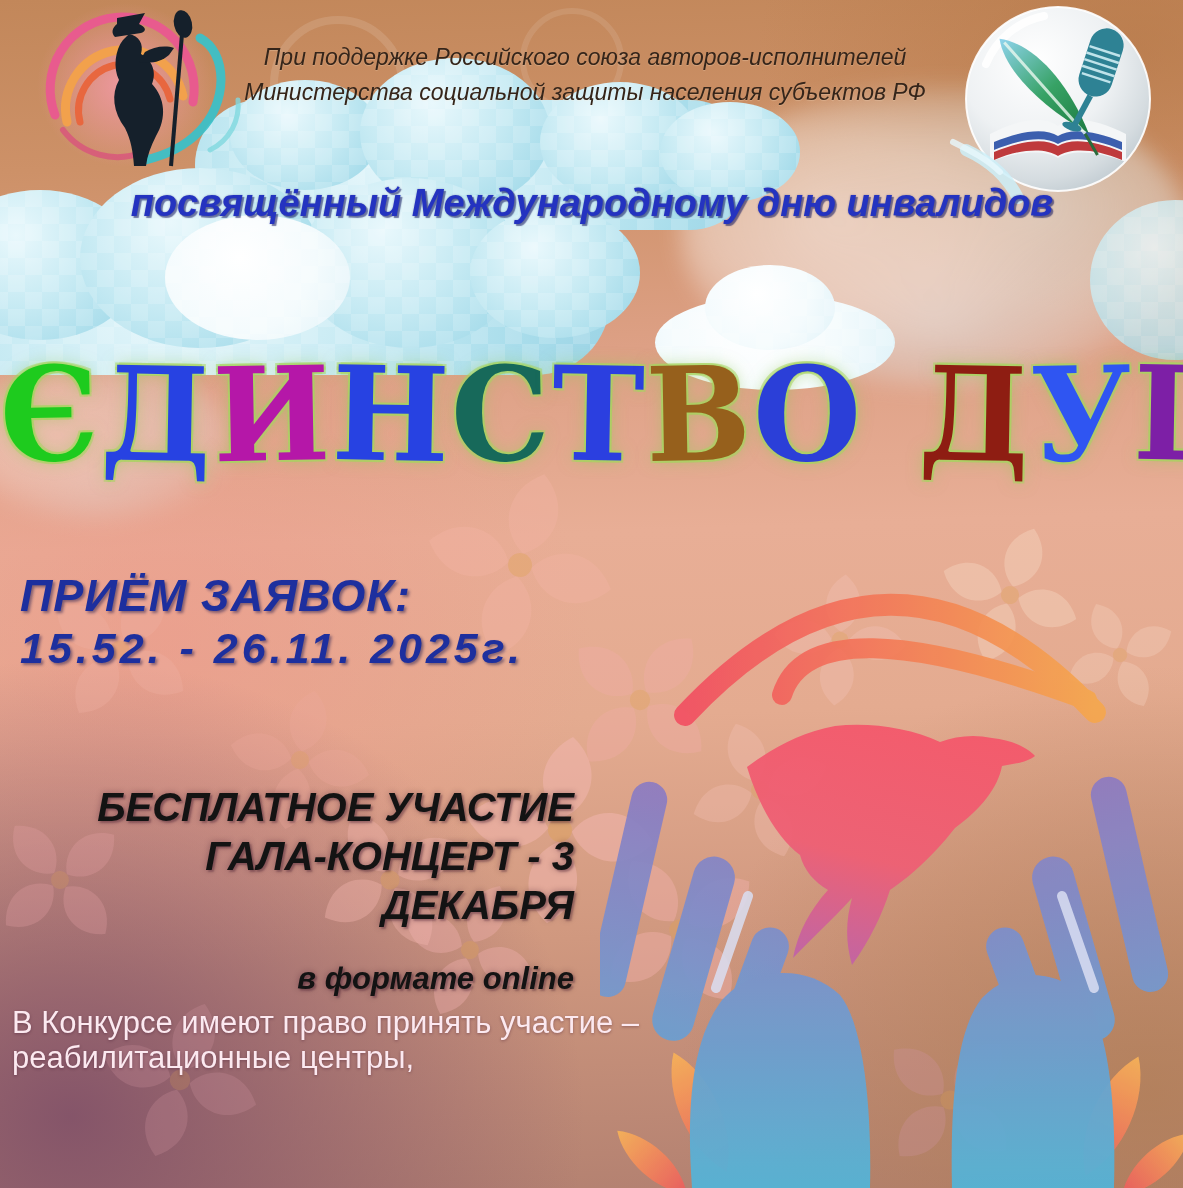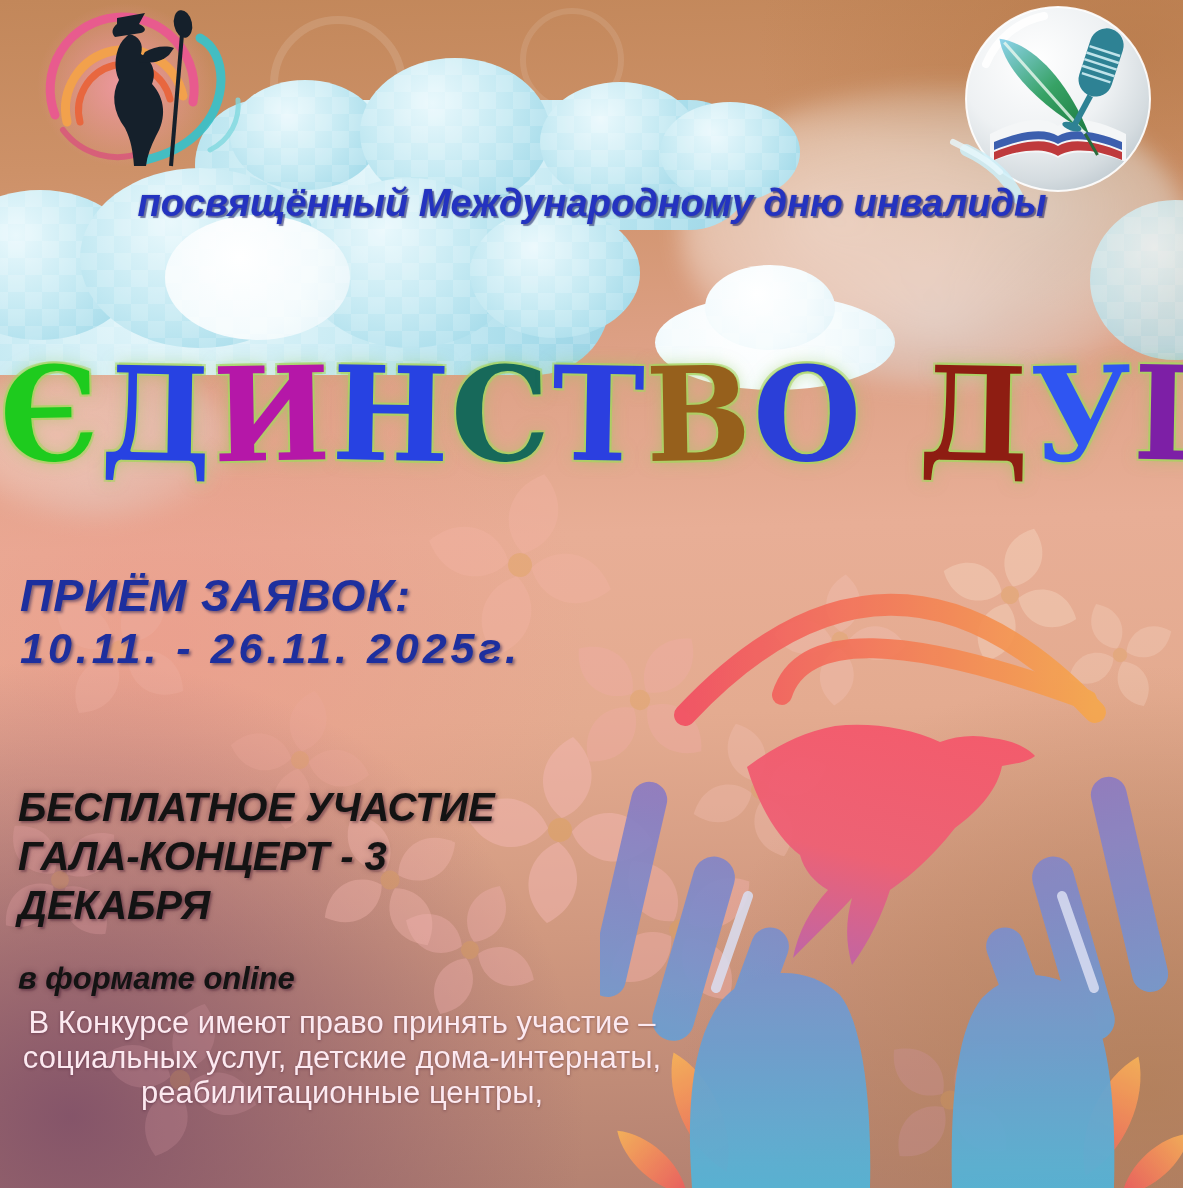--- a/index.html
+++ b/index.html
@@ -51,27 +51,27 @@
   .title-letter:nth-child(odd){transform:rotate(-1deg) scaleY(1.05);}
   .title-letter:nth-child(even){transform:rotate(1deg) scaleY(1.05);}
   .title-space{display:inline-block;width:56px;}
 
   .applications{position:absolute;left:20px;top:570px;width:565px;text-align:left;z-index:5;
     font-weight:bold;font-style:italic;color:#1d2f9e;
     text-shadow:2px 2px 3px rgba(8,10,70,.45);}
   .applications .label{font-size:45px;line-height:52px;letter-spacing:1px;}
   .applications .dates{font-size:43px;line-height:52px;letter-spacing:4px;}
 
-  .participation{position:absolute;left:18px;top:783px;width:556px;text-align:left;z-index:5;
+  .participation{position:absolute;left:18px;top:783px;width:556px;text-align:right;z-index:5;
     font-weight:bold;font-style:italic;color:#131313;
     text-shadow:0 0 6px rgba(50,12,35,.35), 2px 2px 2px rgba(50,12,35,.3);}
   .participation .big{font-size:40px;line-height:49px;}
   .participation .small{font-size:31px;line-height:40px;margin-top:29px;}
 
-  .eligibility{position:absolute;left:12px;top:1006px;width:660px;text-align:center;z-index:5;
+  .eligibility{position:absolute;left:12px;top:1006px;width:660px;z-index:5;
     font-size:31px;line-height:34.8px;color:#fce9f0;
     text-shadow:0 1px 3px rgba(60,20,45,.4);}
 </style>
 </head>
 <body>
 
 <div class="poster">
 
   <svg width="0" height="0" style="position:absolute" aria-hidden="true">
     <defs>
@@ -283,37 +283,40 @@
 
     <g fill="url(#handGrad)" opacity=".95">
       <rect x="489" y="217" width="36" height="220" rx="18" transform="rotate(-13 507 227)"></rect>
       <rect x="429" y="297" width="42" height="190" rx="21" transform="rotate(-16 450 307)"></rect>
       <rect x="383" y="368" width="38" height="140" rx="19" transform="rotate(-20 402 378)"></rect>
       <path d="M 352 628 C 350 545 356 470 382 438 C 412 406 462 408 488 442 C 510 478 516 550 514 628 Z"></path>
     </g>
     <path d="M 494 428 L 462 336" stroke="#d9def2" stroke-width="10" stroke-linecap="round" opacity=".85" fill="none"></path>
   </svg>
 
+  <div class="support-text">
+    <div>При поддержке Российского союза авторов-исполнителей</div>
+    <div>Министерства социальной защиты населения субъектов РФ</div>
+  </div>
 
   <div class="heading">
-    <div>посвящённый Международному дню инвалиды</div>
+    <div>посвящённый Международному дню инвалидов</div>
   </div>
 
   <div class="festival-title"><span class="title-letter" style="color: rgb(30, 203, 30);">Є</span><span class="title-letter" style="color: rgb(39, 66, 226);">Д</span><span class="title-letter" style="color: rgb(181, 23, 168);">И</span><span class="title-letter" style="color: rgb(39, 66, 226);">Н</span><span class="title-letter" style="color: rgb(23, 105, 90);">С</span><span class="title-letter" style="color: rgb(43, 63, 224);">Т</span><span class="title-letter" style="color: rgb(150, 96, 28);">В</span><span class="title-letter" style="color: rgb(43, 63, 216);">О</span><span class="title-space"> </span><span class="title-letter" style="color: rgb(142, 29, 18);">Д</span><span class="title-letter" style="color: rgb(47, 85, 242);">У</span><span class="title-letter" style="color: rgb(125, 31, 166);">Ш</span></div>
 
   <div class="applications">
     <div class="label">ПРИЁМ ЗАЯВОК:</div>
-    <div class="dates">10.11. - 26.11. 2025г.</div>
+    <div class="dates">15.52. - 26.11. 2025г.</div>
   </div>
 
   <div class="participation">
     <div class="big">БЕСПЛАТНОЕ УЧАСТИЕ</div>
     <div class="big">ГАЛА-КОНЦЕРТ - 3 ДЕКАБРЯ</div>
     <div class="small">в формате online</div>
   </div>
 
   <div class="eligibility">
     <div>В Конкурсе имеют право принять участие –</div>
-    <div>социальных услуг, детские дома-интернаты,</div>
     <div>реабилитационные центры,</div>
   </div>
 
 </div>
 
 </body></html>

